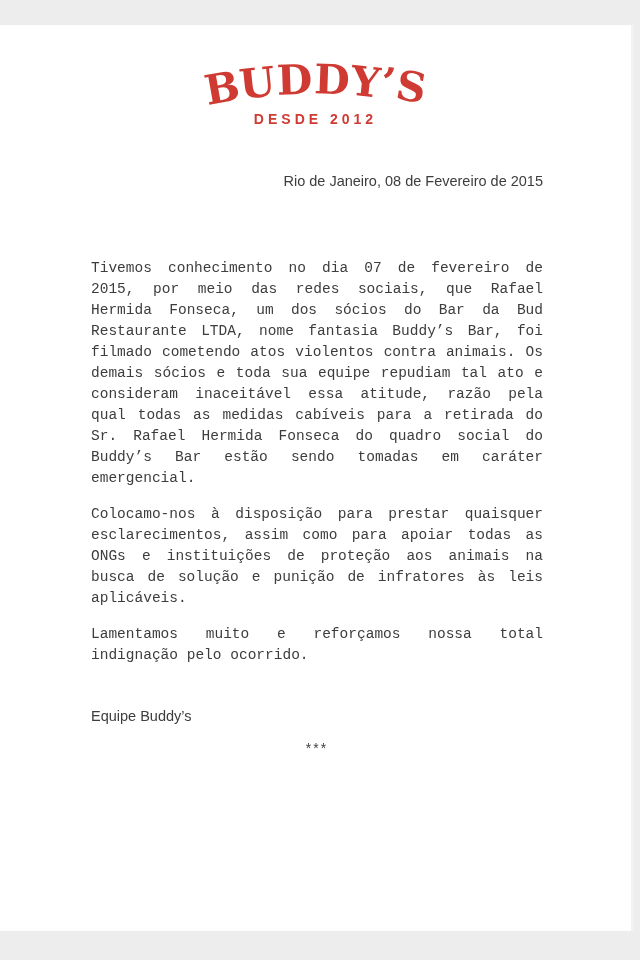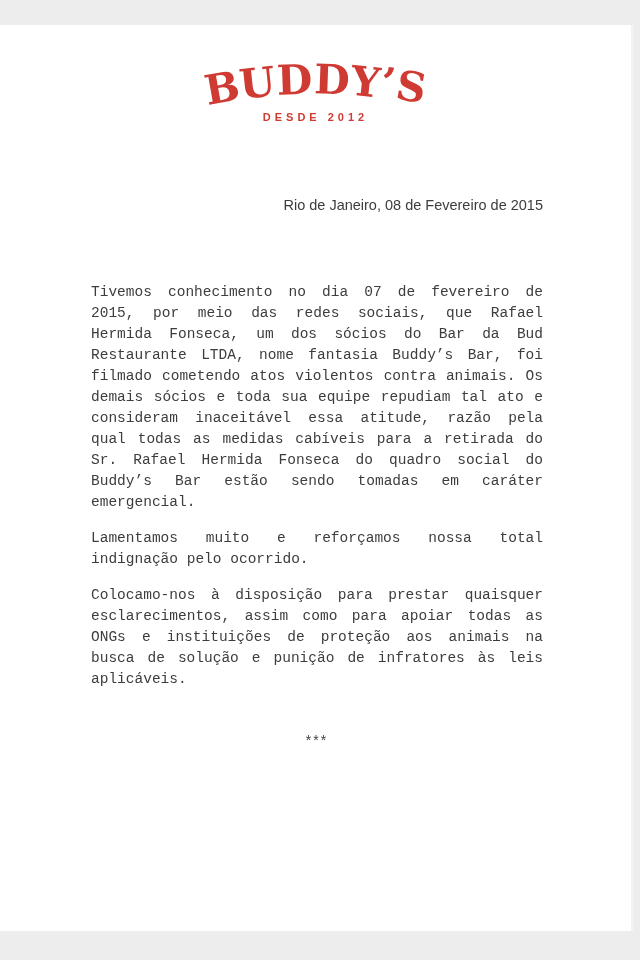--- a/index.html
+++ b/index.html
@@ -41,21 +41,21 @@
   .logo-word span { display: inline-block; }
   .lg0 { transform: rotate(-10deg) translateY(-1px); }
   .lg1 { transform: rotate(-6deg)  translateY(-6px); }
   .lg2 { transform: rotate(-2deg)  translateY(-9px); }
   .lg3 { transform: rotate(2deg)   translateY(-9px); }
   .lg4 { transform: rotate(6deg)   translateY(-7px); }
   .lg5 { transform: rotate(8deg)   translateY(-6px); }
   .lg6 { transform: rotate(10deg)  translateY(-2px); }
   .logo-tagline {
     margin-top: 1px;
-    font-size: 11px;
+    font-size: 14px;
     font-weight: bold;
     letter-spacing: 4px;
     text-align: center;
   }
   
   .doc-title {
     margin-top: 62px;
     text-align: center;
     font-size: 37px;
     font-weight: 400;
@@ -63,21 +63,21 @@
     color: #242424;
   }
   
   .content {
     padding: 0 88px 0 91px;
     color: #3d3d3d;
     font-size: 14.5px;
     line-height: 21px;
   }
   .dateline {
-    margin-top: 72px;
+    margin-top: 44px;
     text-align: right;
   }
   .body-paragraphs { margin-top: 66px; }
   .content p {
     margin: 15px 0 13px 0;
     text-align: justify;
     font-family: Liberation Mono, monospace;
   }
   .closing { margin-top: 40px; }
   .closing div { margin-bottom: 11px; line-height: 21px; }
@@ -107,24 +107,25 @@
       </div>
       <div class="logo-tagline brand-colored" style="color: rgb(207, 58, 51);">DESDE 2012</div>
     </div>
 
 
     <div class="content">
       <div class="dateline">Rio de Janeiro, 08 de Fevereiro de 2015</div>
 
       <div class="body-paragraphs">
         <p>Tivemos conhecimento no dia 07 de fevereiro de 2015, por meio das redes sociais, que Rafael Hermida Fonseca, um dos sócios do Bar da Bud Restaurante LTDA, nome fantasia Buddy’s Bar, foi filmado cometendo atos violentos contra animais. Os demais sócios e toda sua equipe repudiam tal ato e consideram inaceitável essa atitude, razão pela qual todas as medidas cabíveis para a retirada do Sr. Rafael Hermida Fonseca do quadro social do Buddy’s Bar estão sendo tomadas em caráter emergencial.</p>
+        <p>Colocamo-nos à disposição para prestar quaisquer esclarecimentos, assim como para apoiar todas as ONGs e instituições de proteção aos animais na busca de solução e punição de infratores às leis aplicáveis.</p>
         <p>Lamentamos muito e reforçamos nossa total indignação pelo ocorrido.</p>
-        <p>Colocamo-nos à disposição para prestar quaisquer esclarecimentos, assim como para apoiar todas as ONGs e instituições de proteção aos animais na busca de solução e punição de infratores às leis aplicáveis.</p>
       </div>
 
       <div class="closing">
+        <div>Equipe Buddy’s</div>
       </div>
 
       <div class="end-mark">***</div>
     </div>
 
   </div>
 </div>
 
 </body></html>

